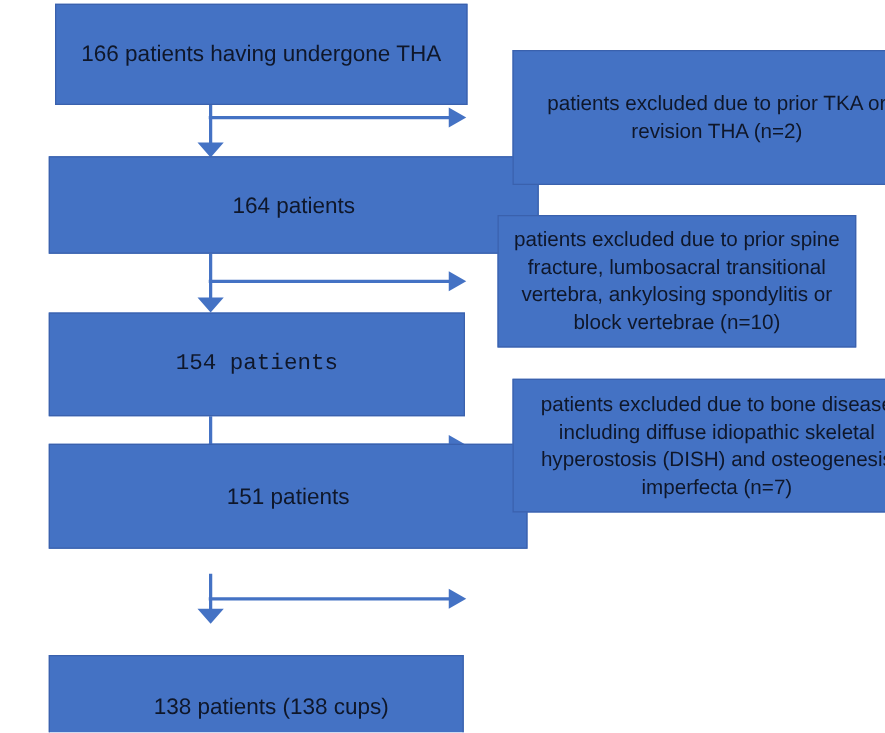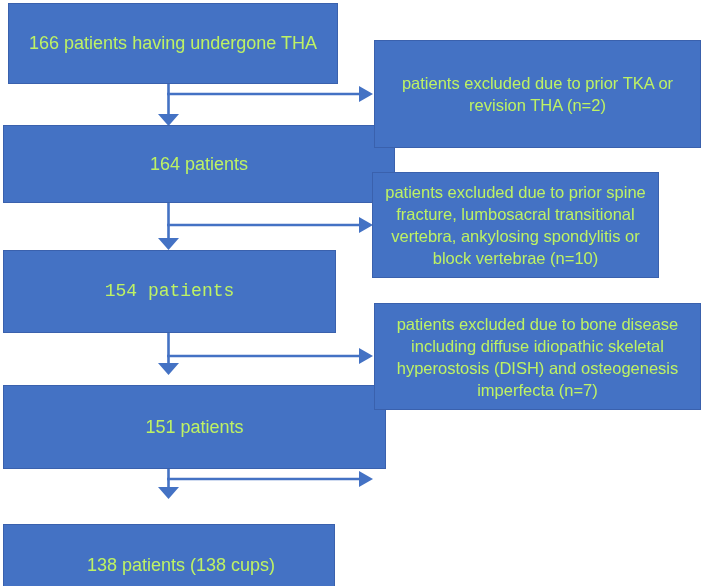--- a/index.html
+++ b/index.html
@@ -13,26 +13,27 @@
     height: 586px;
     background: #ffffff;
     font-family: "Liberation Sans", sans-serif;
     overflow: hidden;
   }
   .box {
     position: absolute;
     box-sizing: border-box;
     background: #4472c4;
     border: 1px solid #3a61ad;
-    color: #bef264;
+    color: #0f172a;
     display: flex;
     align-items: center;
     justify-content: center;
     text-align: center;
     white-space: pre-line;
+    margin-left: 36px;
   }
   .box.main {
     font-size: 18px;
     line-height: 23px;
   }
   .box.excl {
     font-size: 16.5px;
     line-height: 22px;
     padding: 4px 10px;
   }
@@ -79,28 +80,28 @@
     <path class="stroke" d="M167 479 H 360"></path>
     <polygon class="head" points="359,471 359,487 373,479"></polygon>
   </svg>
 
   <div class="box main" style="left:8px; top:3px; width:330px; height:81px;">166 patients having undergone THA</div>
 
   <div class="box main" style="left:3px; top:125px; width:392px; height:78px;">164 patients</div>
 
   <div class="box main" style="left:3px; top:250px; width:333px; height:83px;font-family:Liberation Mono, monospace;">154 patients</div>
 
-  <div class="box main" style="left:3px; top:385px; width:383px; height:84px;">151 patients</div>
+  <div class="box main" style="left:3px; top:355px; width:383px; height:84px;">151 patients</div>
 
   <div class="box main" style="left:3px; top:524px; width:332px; height:83px;padding-left:24px;">138 patients (138 cups)</div>
 
   <div class="box excl" style="left:374px; top:40px; width:327px; height:108px;">patients excluded due to prior TKA or
 revision THA (n=2)</div>
 
-  <div class="box excl" style="left:372px; top:172px; width:287px; height:106px;">patients excluded due to prior spine
+  <div class="box excl" style="left:362px; top:172px; width:287px; height:106px;">patients excluded due to prior spine
 fracture, lumbosacral transitional
 vertebra, ankylosing spondylitis or
 block vertebrae (n=10)</div>
 
   <div class="box excl" style="left:374px; top:303px; width:327px; height:107px;">patients excluded due to bone disease
 including diffuse idiopathic skeletal
 hyperostosis (DISH) and osteogenesis
 imperfecta (n=7)</div>
 
 

